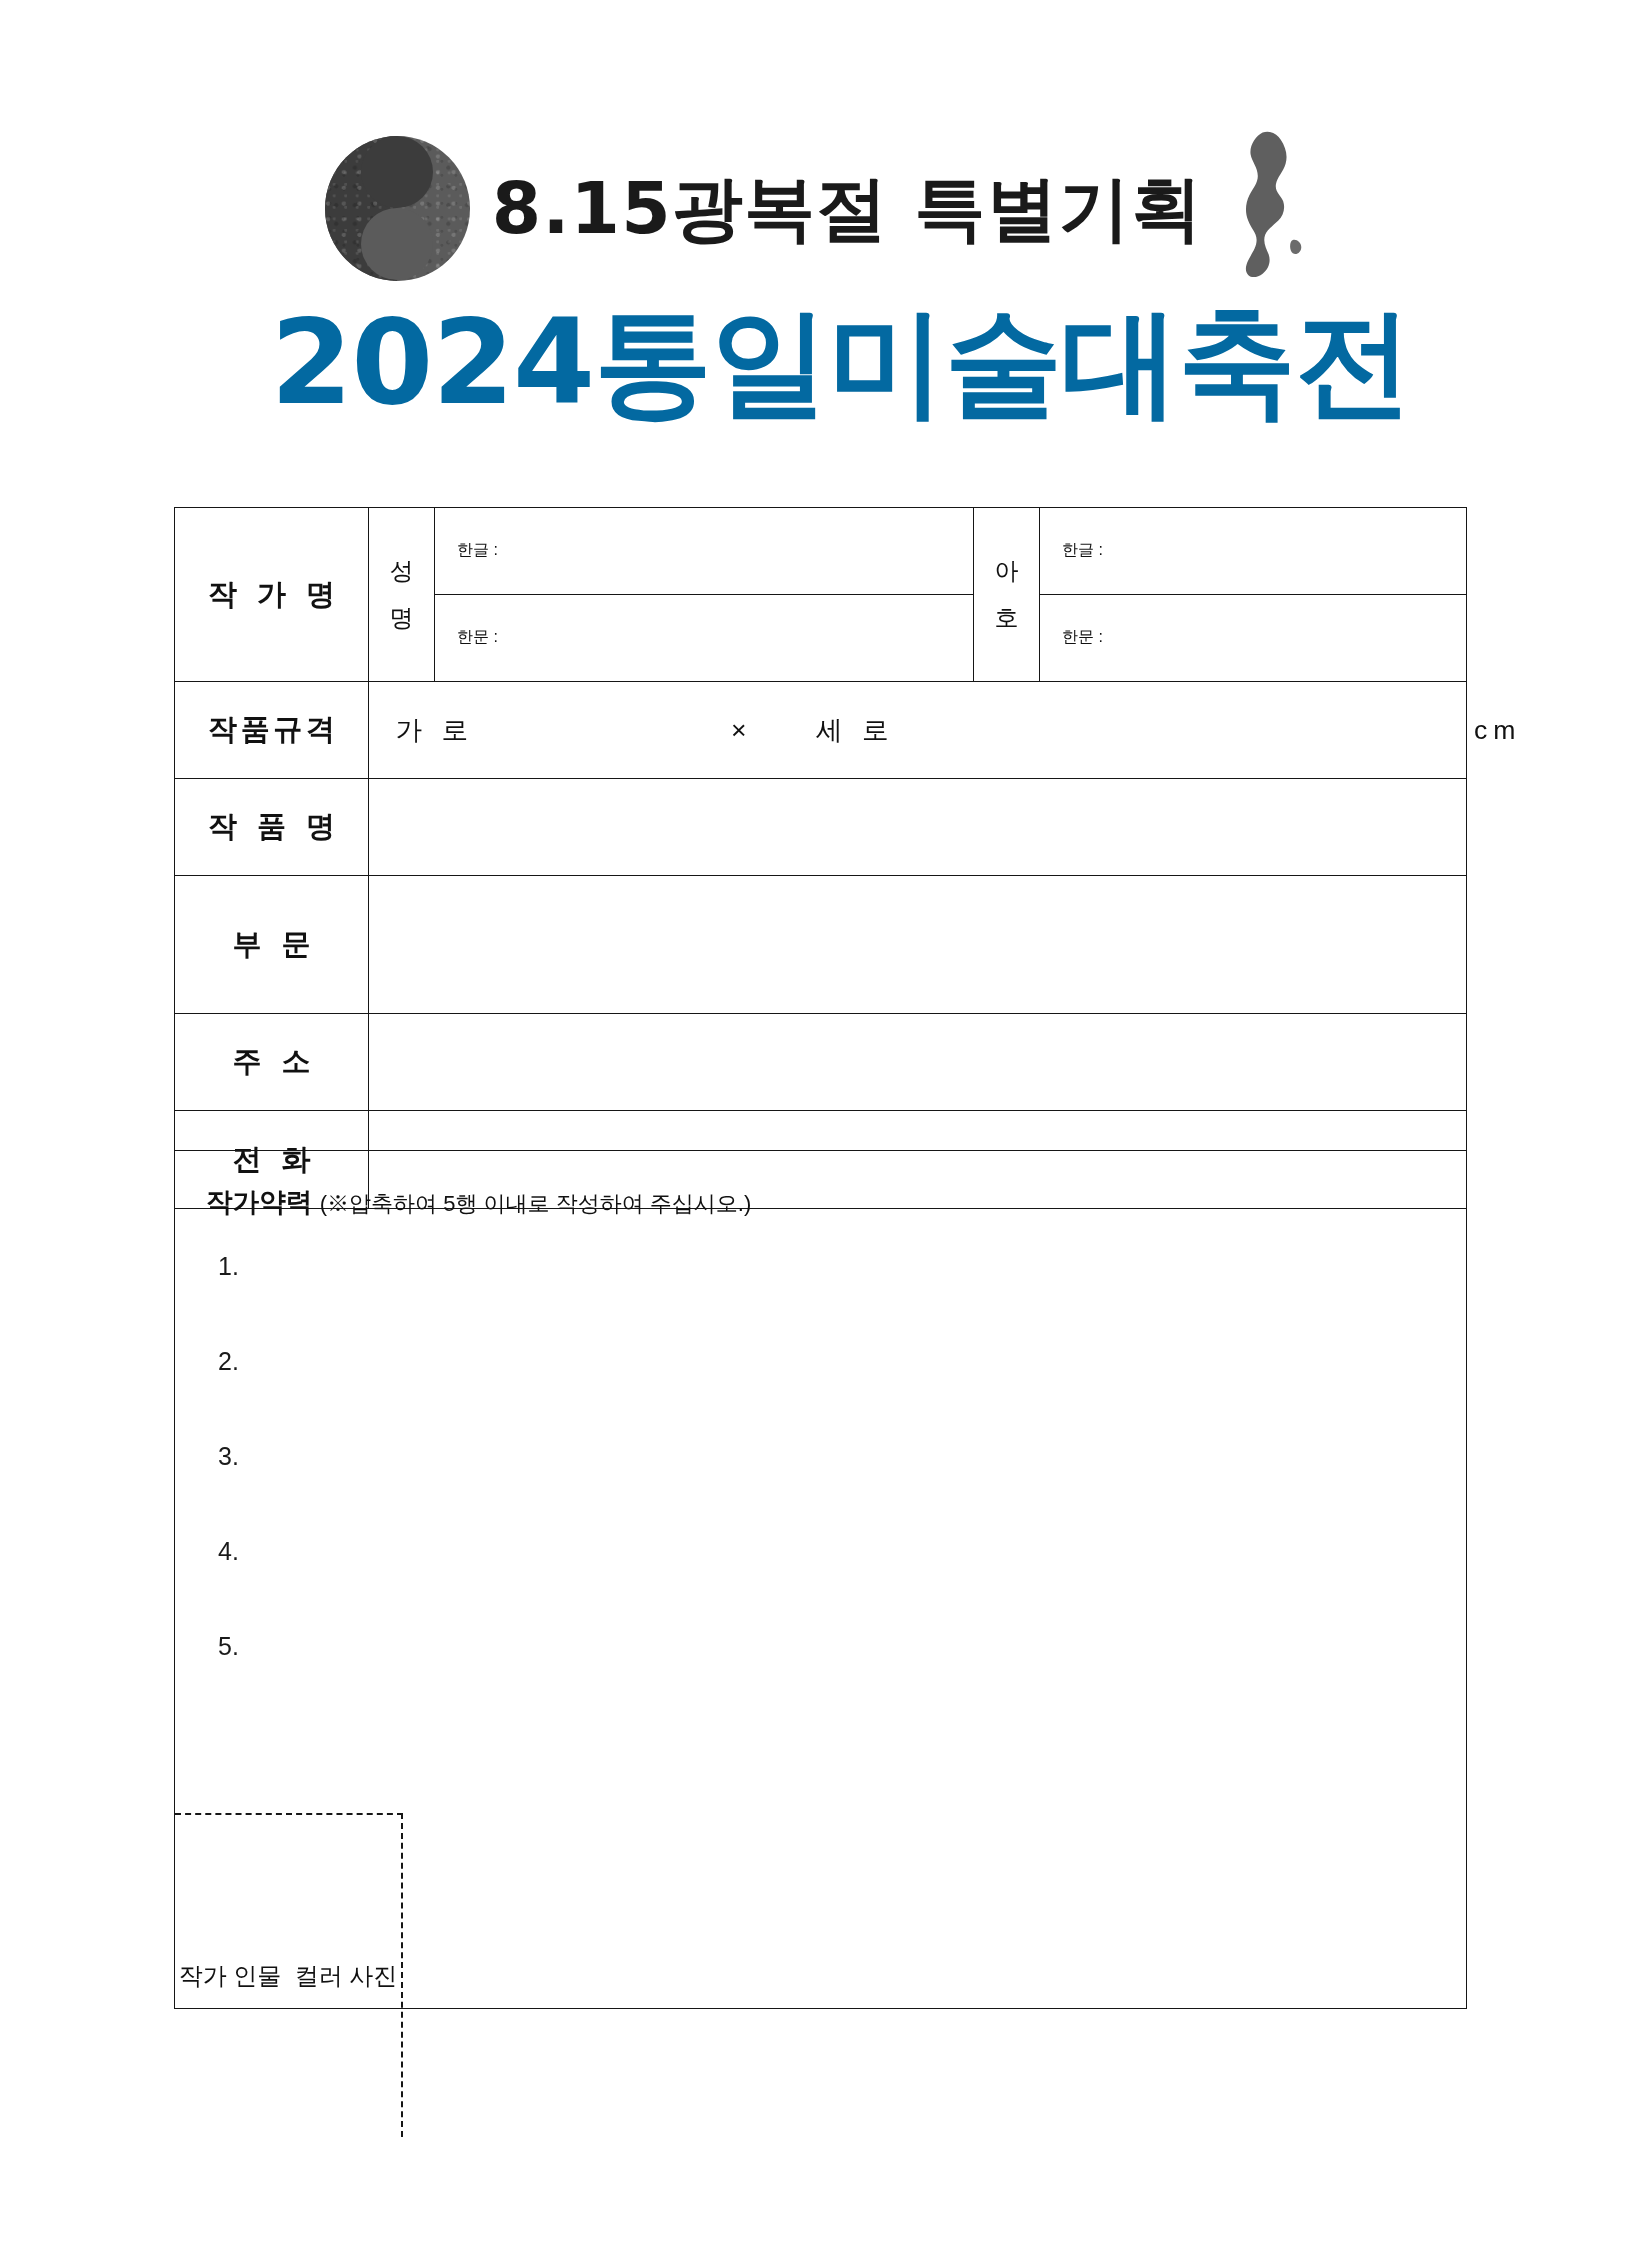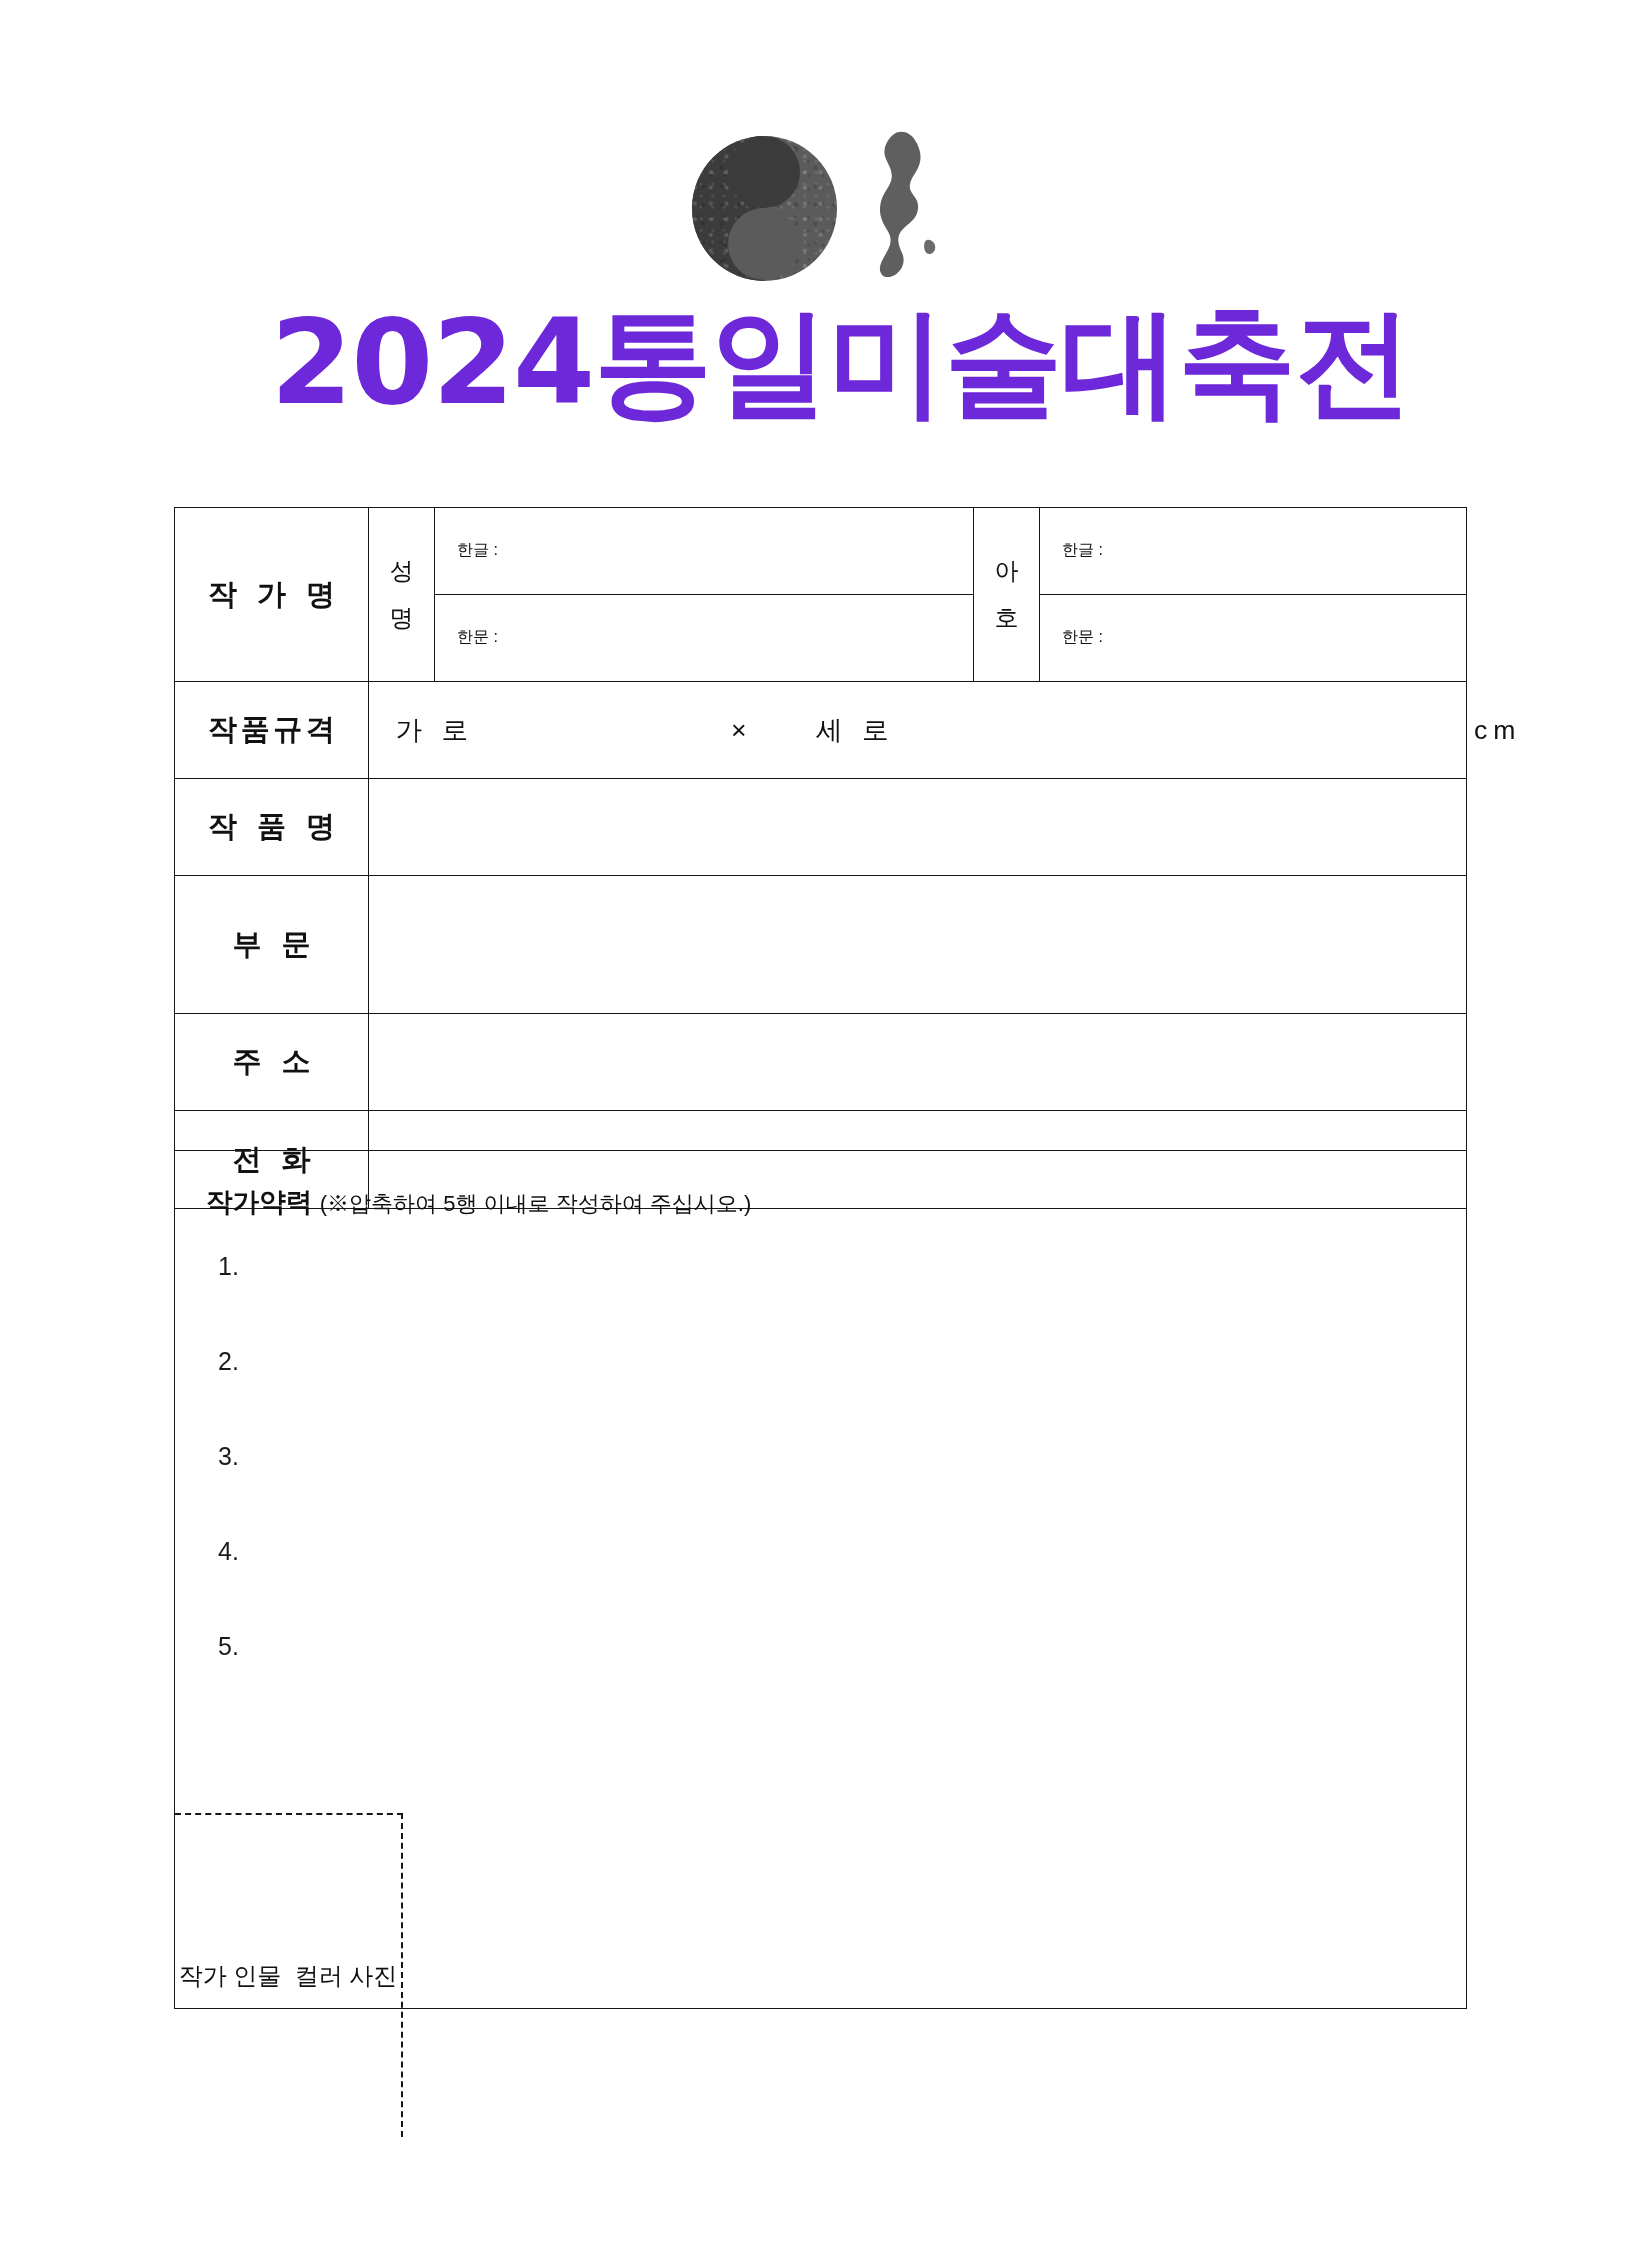--- a/index.html
+++ b/index.html
@@ -88,21 +88,21 @@
     height: 157px;
     position: relative;
   }
   .peninsula svg { display: block; }
   .maintitle {
     margin-top: 13.3px;
     font-size: 118px;
     font-weight: 700;
     letter-spacing: -1.2px;
     line-height: 1;
-    color: #6d28d9;
+    color: #0369a1;
     font-family: "DejaVu Sans", sans-serif;
     white-space: nowrap;
     padding-left: 41px;
   }
 
   
   .form {
     position: absolute;
     left: 174px;
     top: 507px;
@@ -258,20 +258,21 @@
 </head>
 <body>
 
 <div class="page">
 
   <div class="header">
     <div class="header-line1">
       <div class="taegeuk">
         <div class="grain"></div>
       </div>
+      <div class="subtitle">8.15광복절 특별기획</div>
       <div class="peninsula">
         <svg width="91" height="157" viewBox="0 0 150 260" aria-hidden="true">
           <path fill="#5f5f5f" d="M62 4 C74 0 86 6 92 16 C100 28 104 42 100 56 C96 70 86 78 84 90
             C82 102 92 108 96 118 C100 130 96 142 88 150 C80 158 70 164 66 174
             C62 186 68 196 72 206 C76 218 72 230 62 238 C54 244 44 246 38 240
             C32 234 34 224 38 216 C44 204 52 194 52 182 C52 170 42 162 38 150
             C32 136 34 120 40 108 C46 96 54 88 54 76 C54 62 44 52 42 40
             C40 26 50 10 62 4 Z"></path>
           <path fill="#6b6b6b" d="M112 182 C118 180 126 186 126 194 C126 202 118 208 112 204 C106 200 106 184 112 182 Z"></path>
         </svg>

